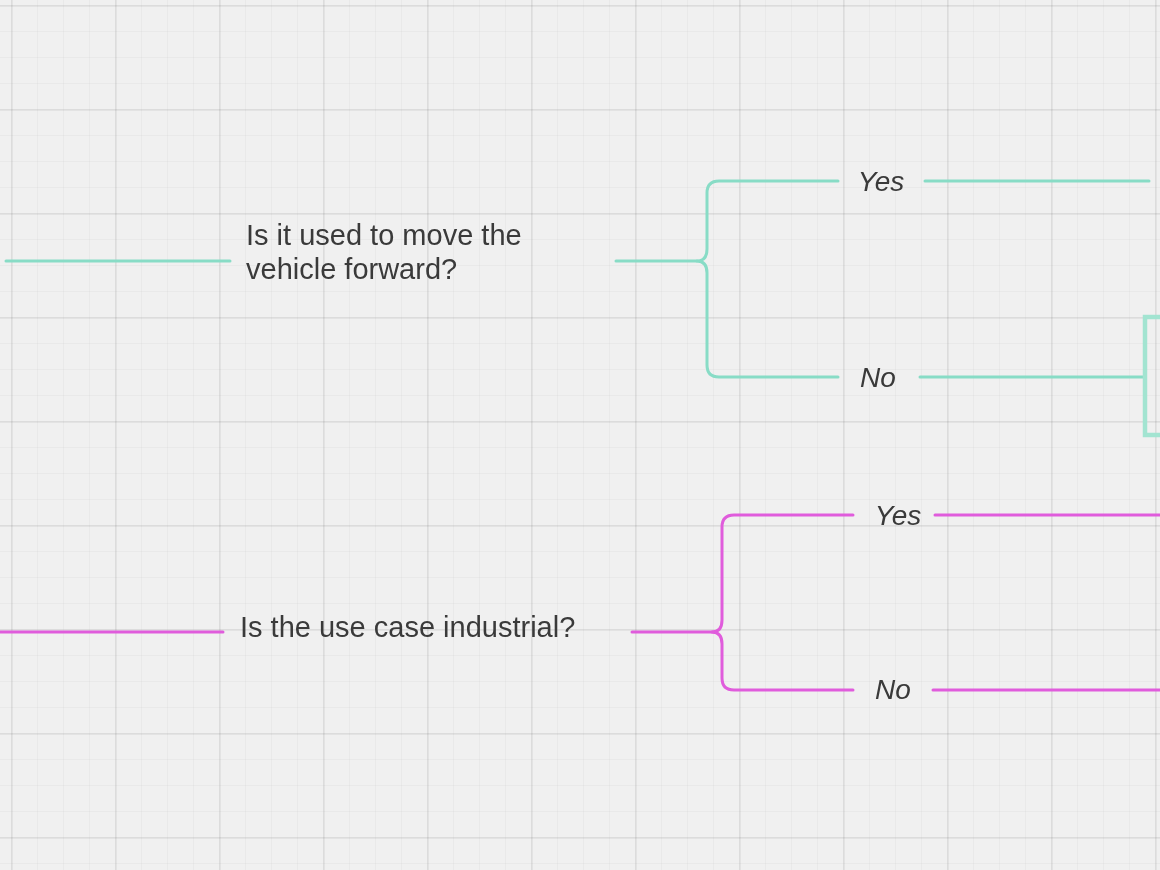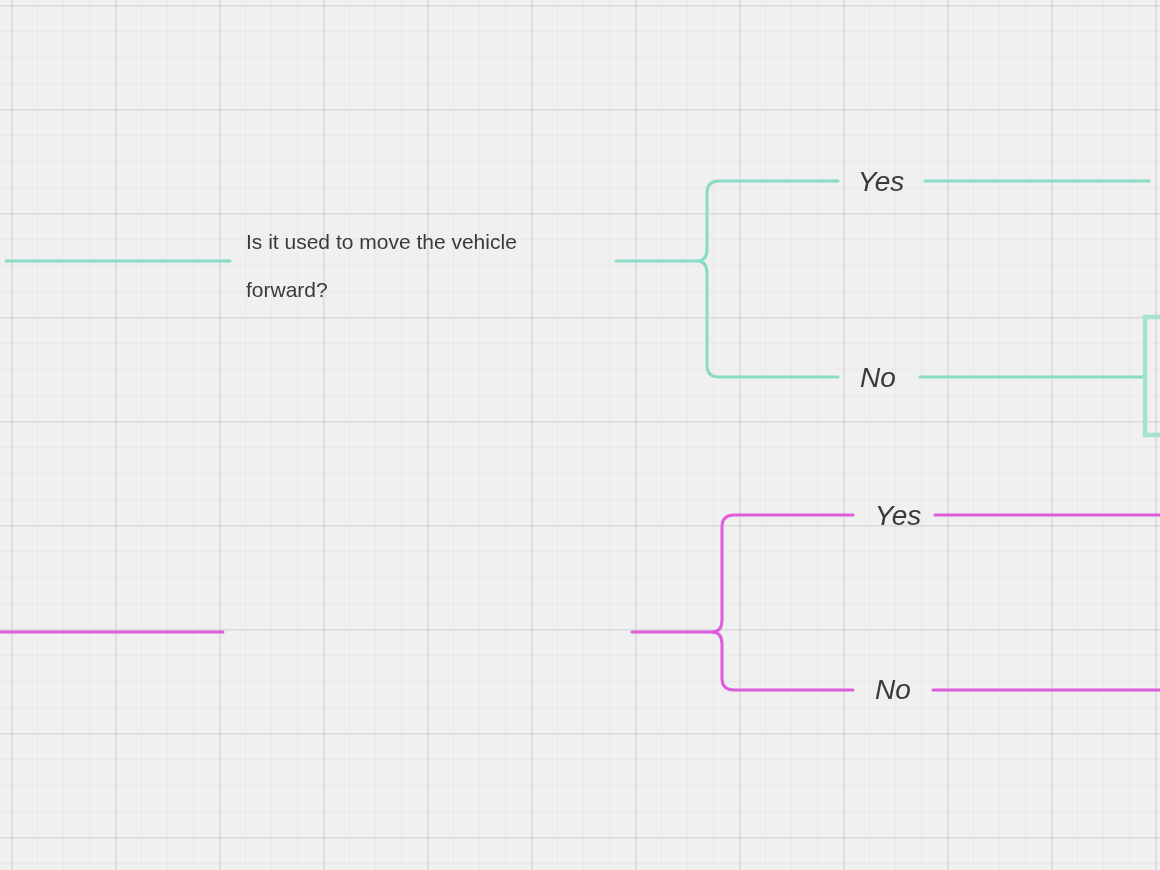--- a/index.html
+++ b/index.html
@@ -36,22 +36,22 @@
   svg .teal   { stroke: var(--teal); }
   svg .magenta{ stroke: var(--magenta); }
   svg .node-box { fill: none; stroke: var(--teal-box); stroke-width: 4.5; }
 
   .label {
     position: absolute;
     color: var(--text);
     white-space: pre-wrap;
   }
   .question {
-    font-size: 21px;
-    line-height: 48px;
+    font-size: 29px;
+    line-height: 34px;
   }
   .answer {
     font-size: 28px;
     line-height: 34px;
     transform: translate(-50%, -50%);
     white-space: nowrap;
     font-style: italic;
   }
 </style>
 </head>
@@ -74,20 +74,21 @@
       <path class="stroke magenta" d="M0,632 H223"></path>
       <path class="stroke magenta" d="M632,632 H713"></path>
       <path class="stroke magenta" d="M853,515 H734 Q722,515 722,527 V620 Q722,632 712,632 Q722,632 722,644 V678 Q722,690 734,690 H853"></path>
       <path class="stroke magenta" d="M935,515 H1160"></path>
       <path class="stroke magenta" d="M933,690 H1160"></path>
     </g>
   </svg>
 
   <div class="label question" style="left:246px; top:218px; width:345px;">Is it used to move the vehicle forward?</div>
 
+  <div class="label question" style="left:240px; top:610px;">Is the use case industrial?</div>
 
   <div class="label answer" style="left:881px; top:182px;">Yes</div>
 
   <div class="label answer" style="left:878px; top:378px;">No</div>
 
   <div class="label answer" style="left:898px; top:516px;">Yes</div>
 
   <div class="label answer" style="left:893px; top:690px;">No</div>
 
 </div>

